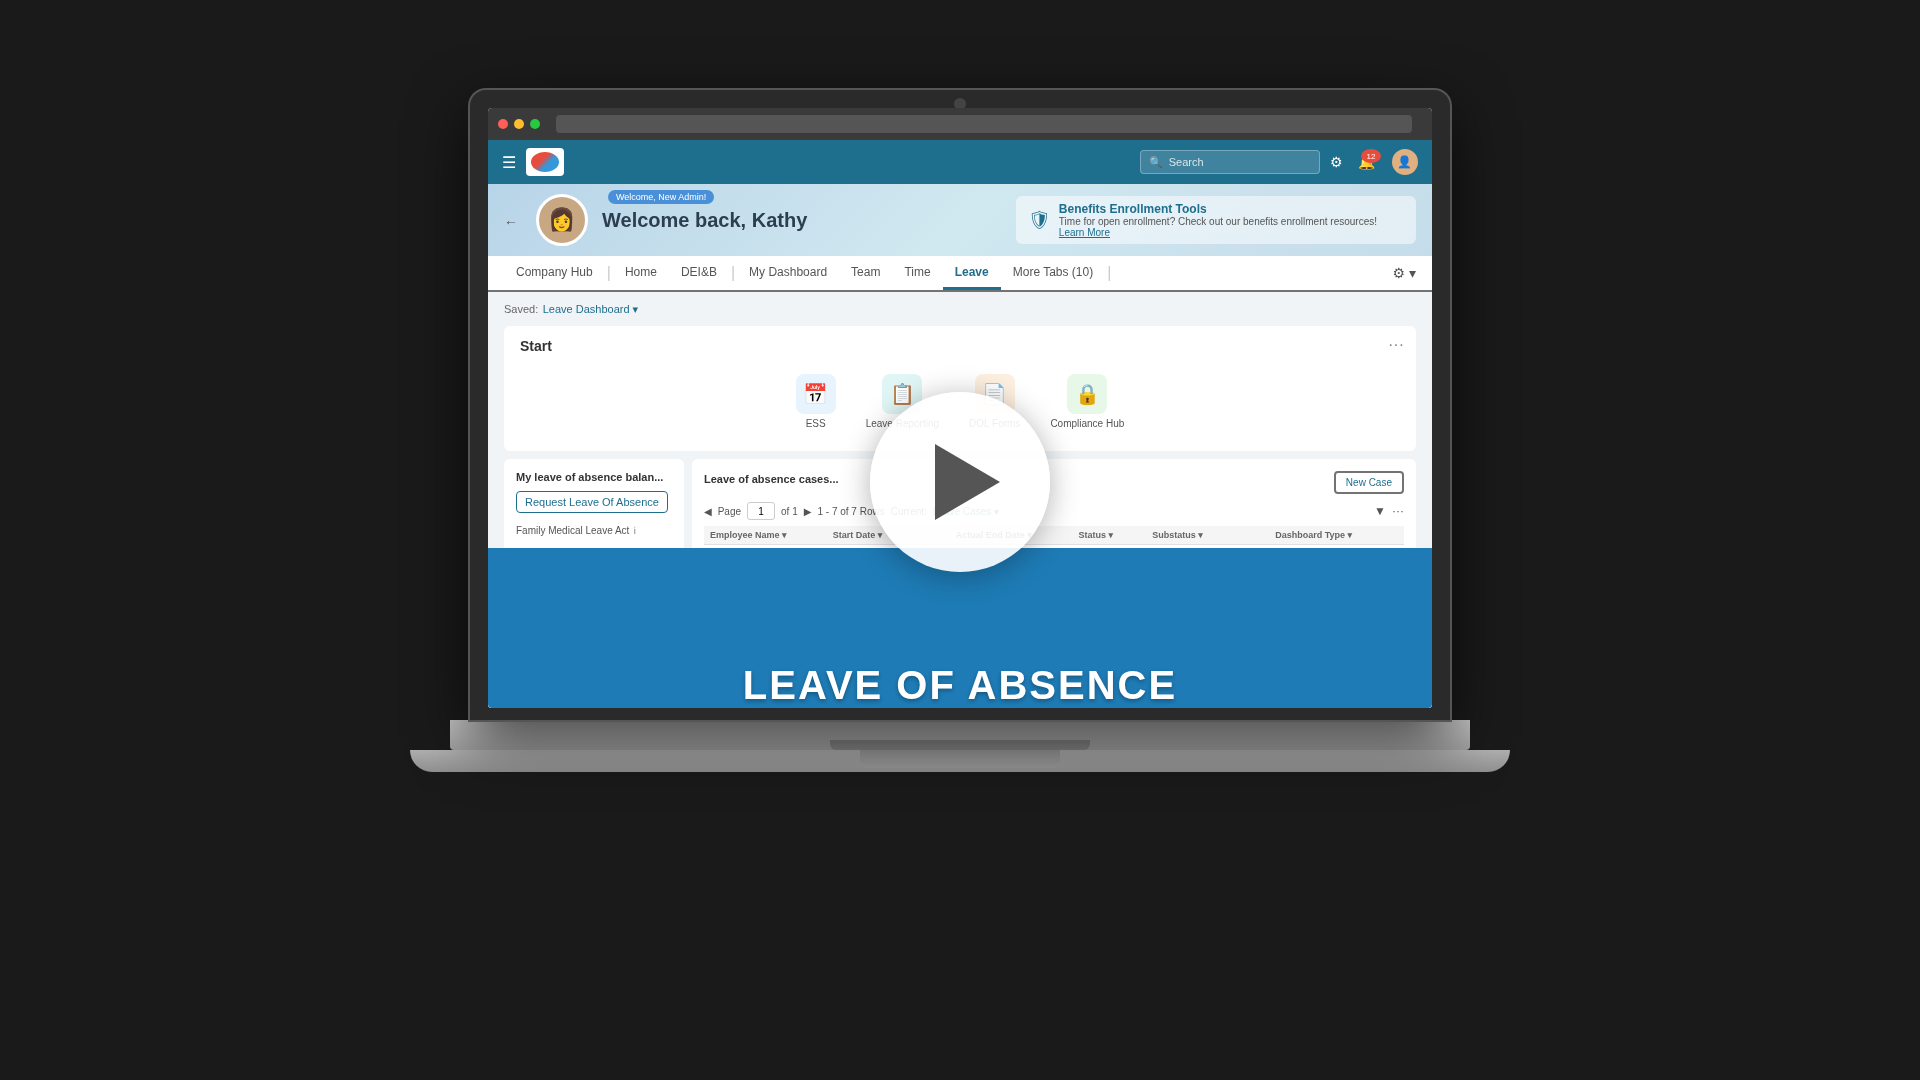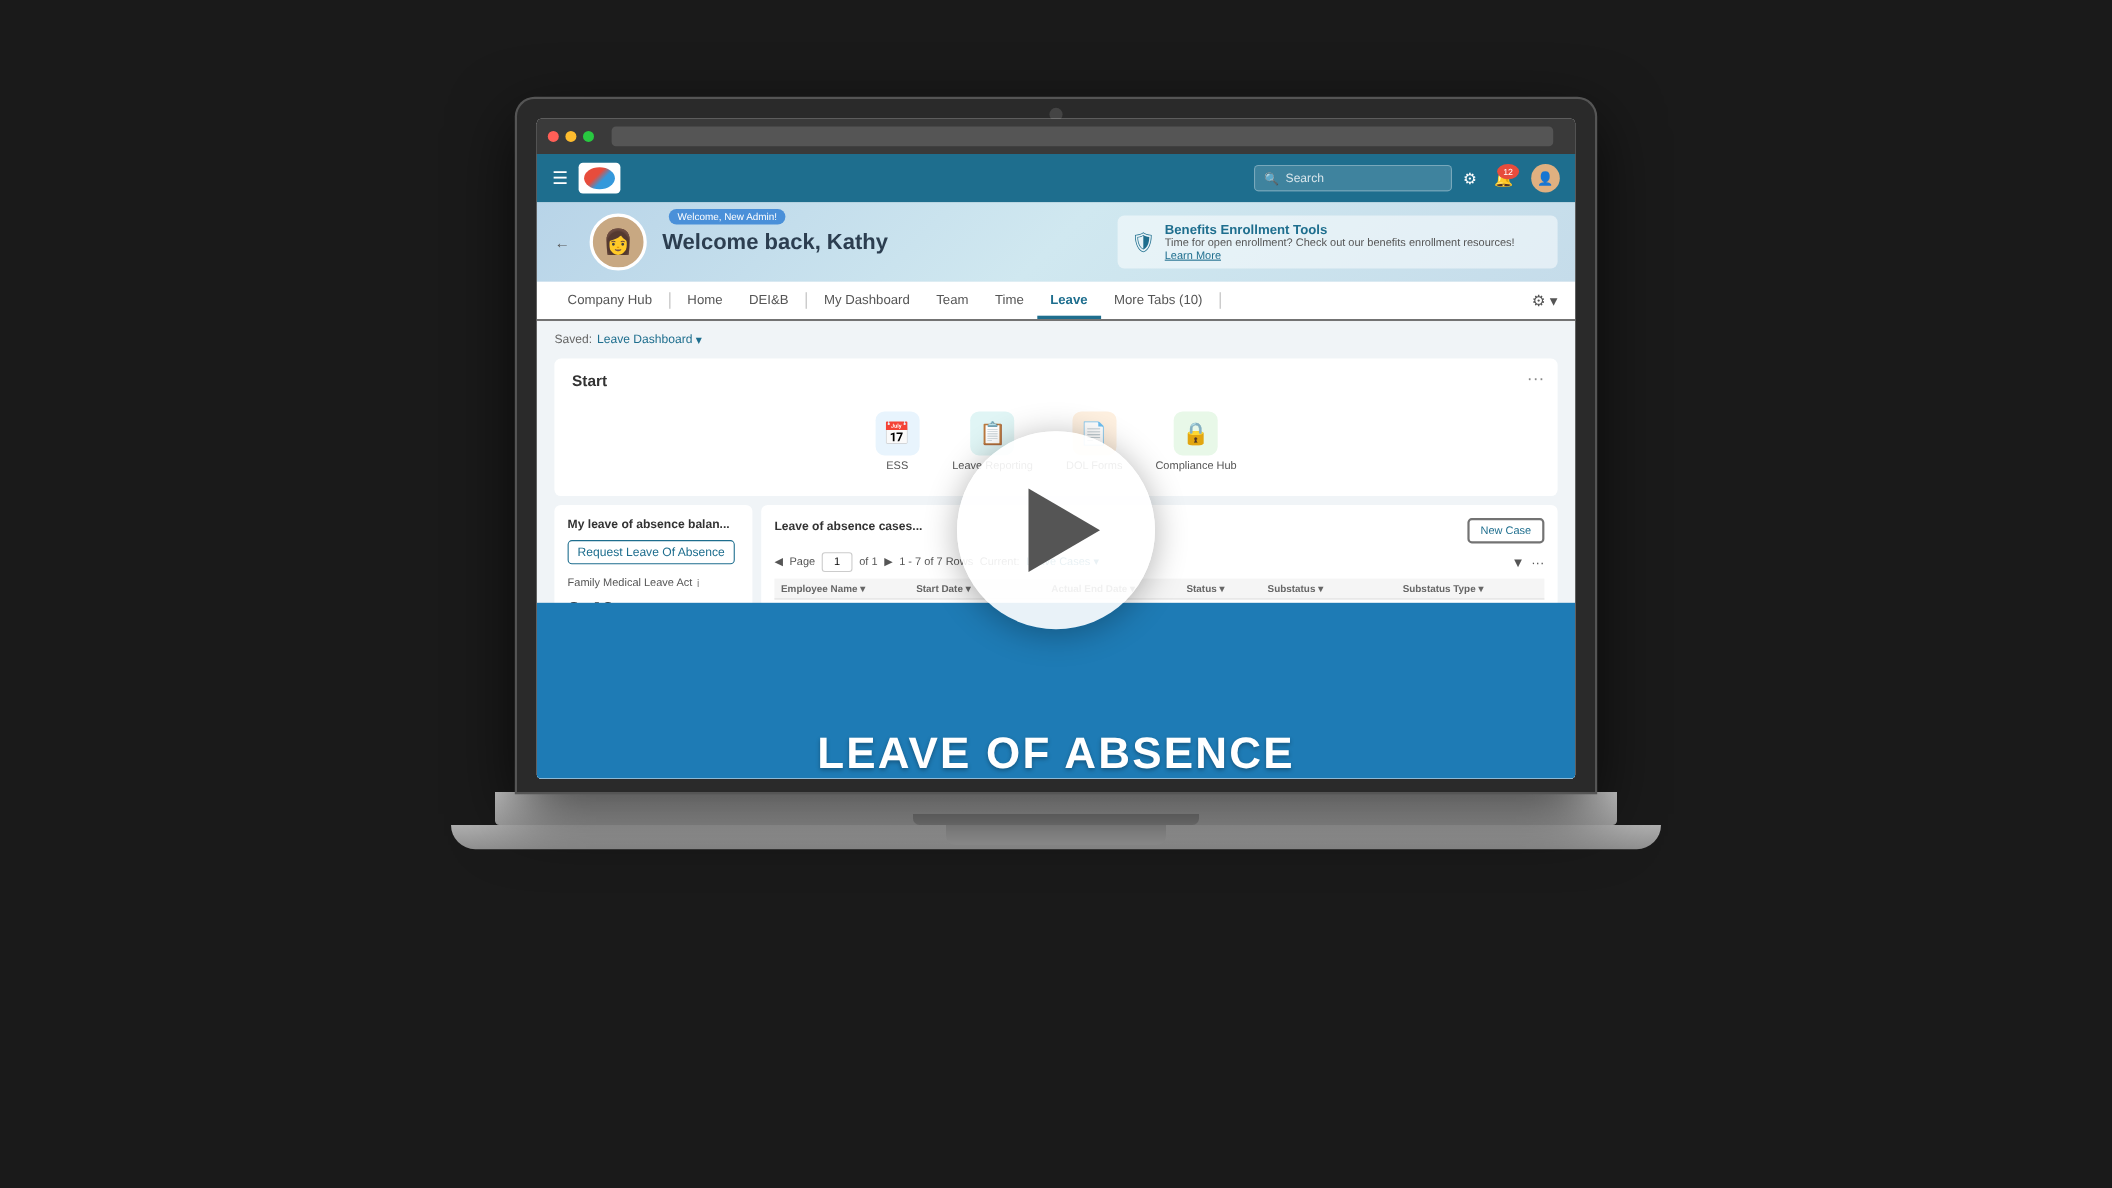--- a/index.html
+++ b/index.html
@@ -725,21 +725,21 @@
                   <span class="filter-icon">▼</span>
                   <span class="filter-icon">···</span>
                 </div>
               </div>
               <div class="table-header-row">
                 <div class="col">Employee Name ▾</div>
                 <div class="col">Start Date ▾</div>
                 <div class="col">Actual End Date ▾</div>
                 <div class="col narrow">Status ▾</div>
                 <div class="col">Substatus ▾</div>
-                <div class="col">Substatus Type ▾</div>
+                <div class="col">Dashboard Type ▾</div>
               </div>
               <div class="table-row-data">
                 <div style="display:flex;align-items:center;gap:3px;margin-right:8px;">
                   <span class="row-action-btn">✏</span>
                   <span class="row-action-btn">⧉</span>
                   <span class="row-action-btn">✕</span>
                 </div>
                 <div class="col">---</div>
                 <div class="col">---</div>
                 <div class="col">---</div>

